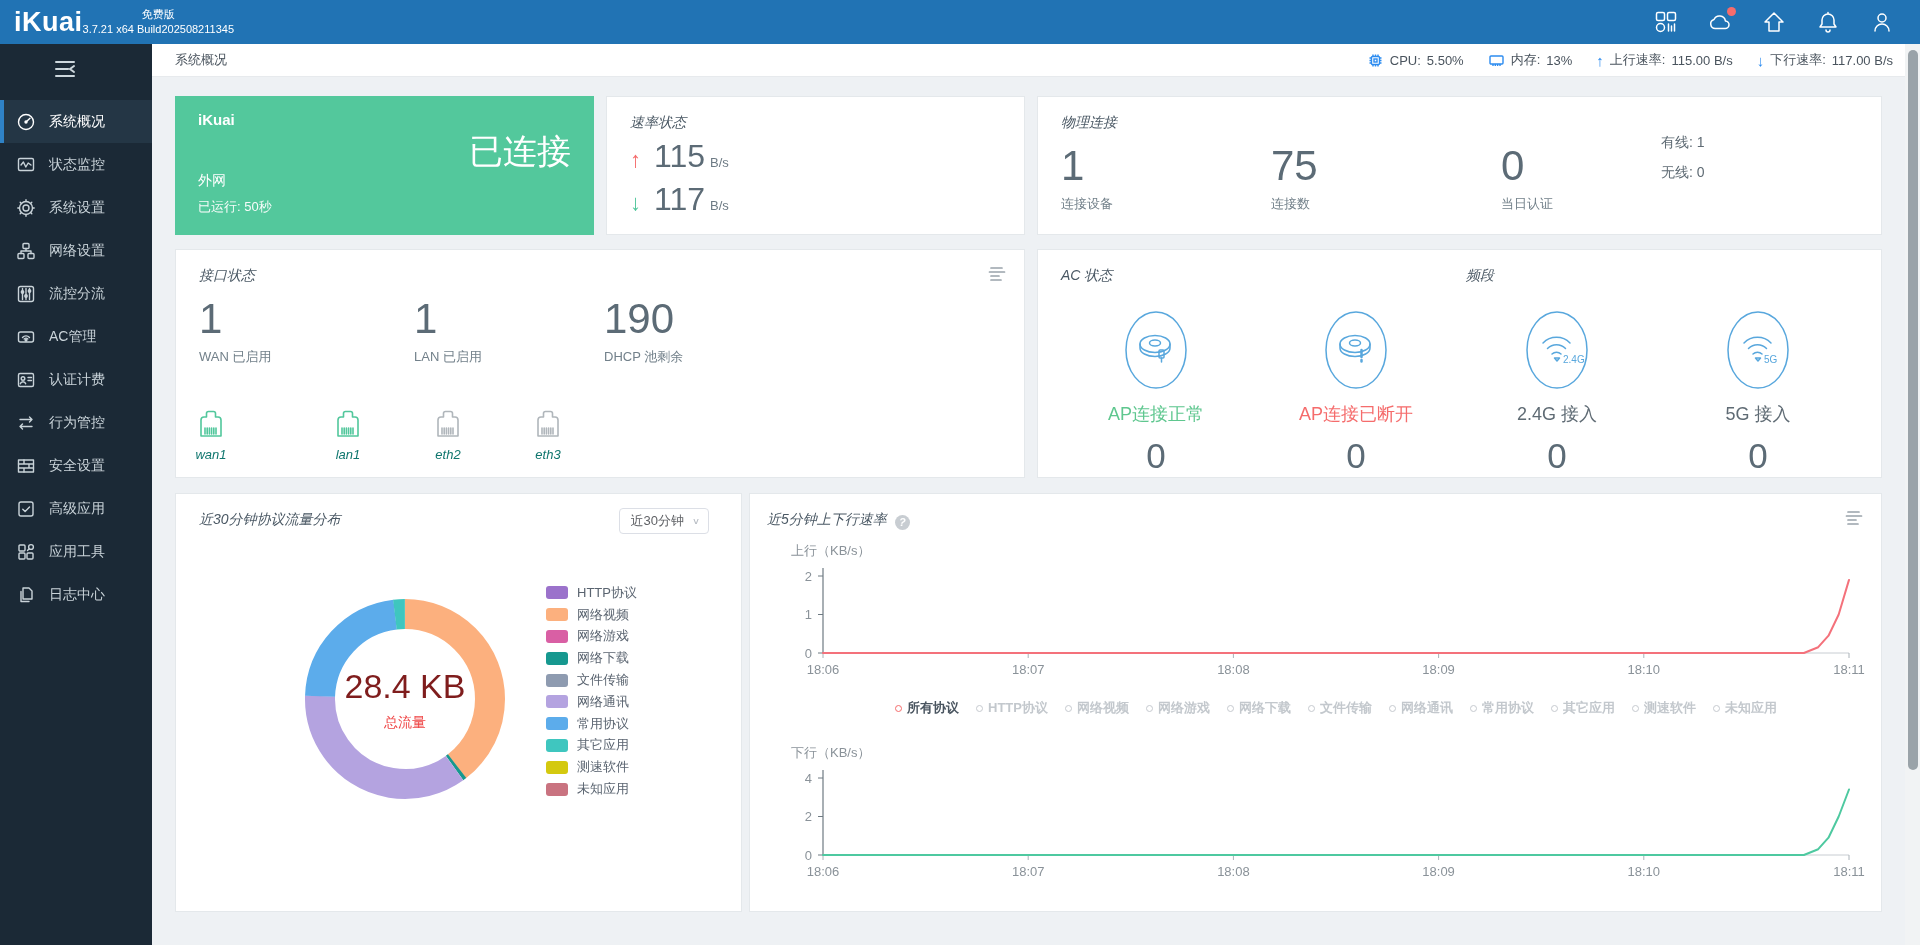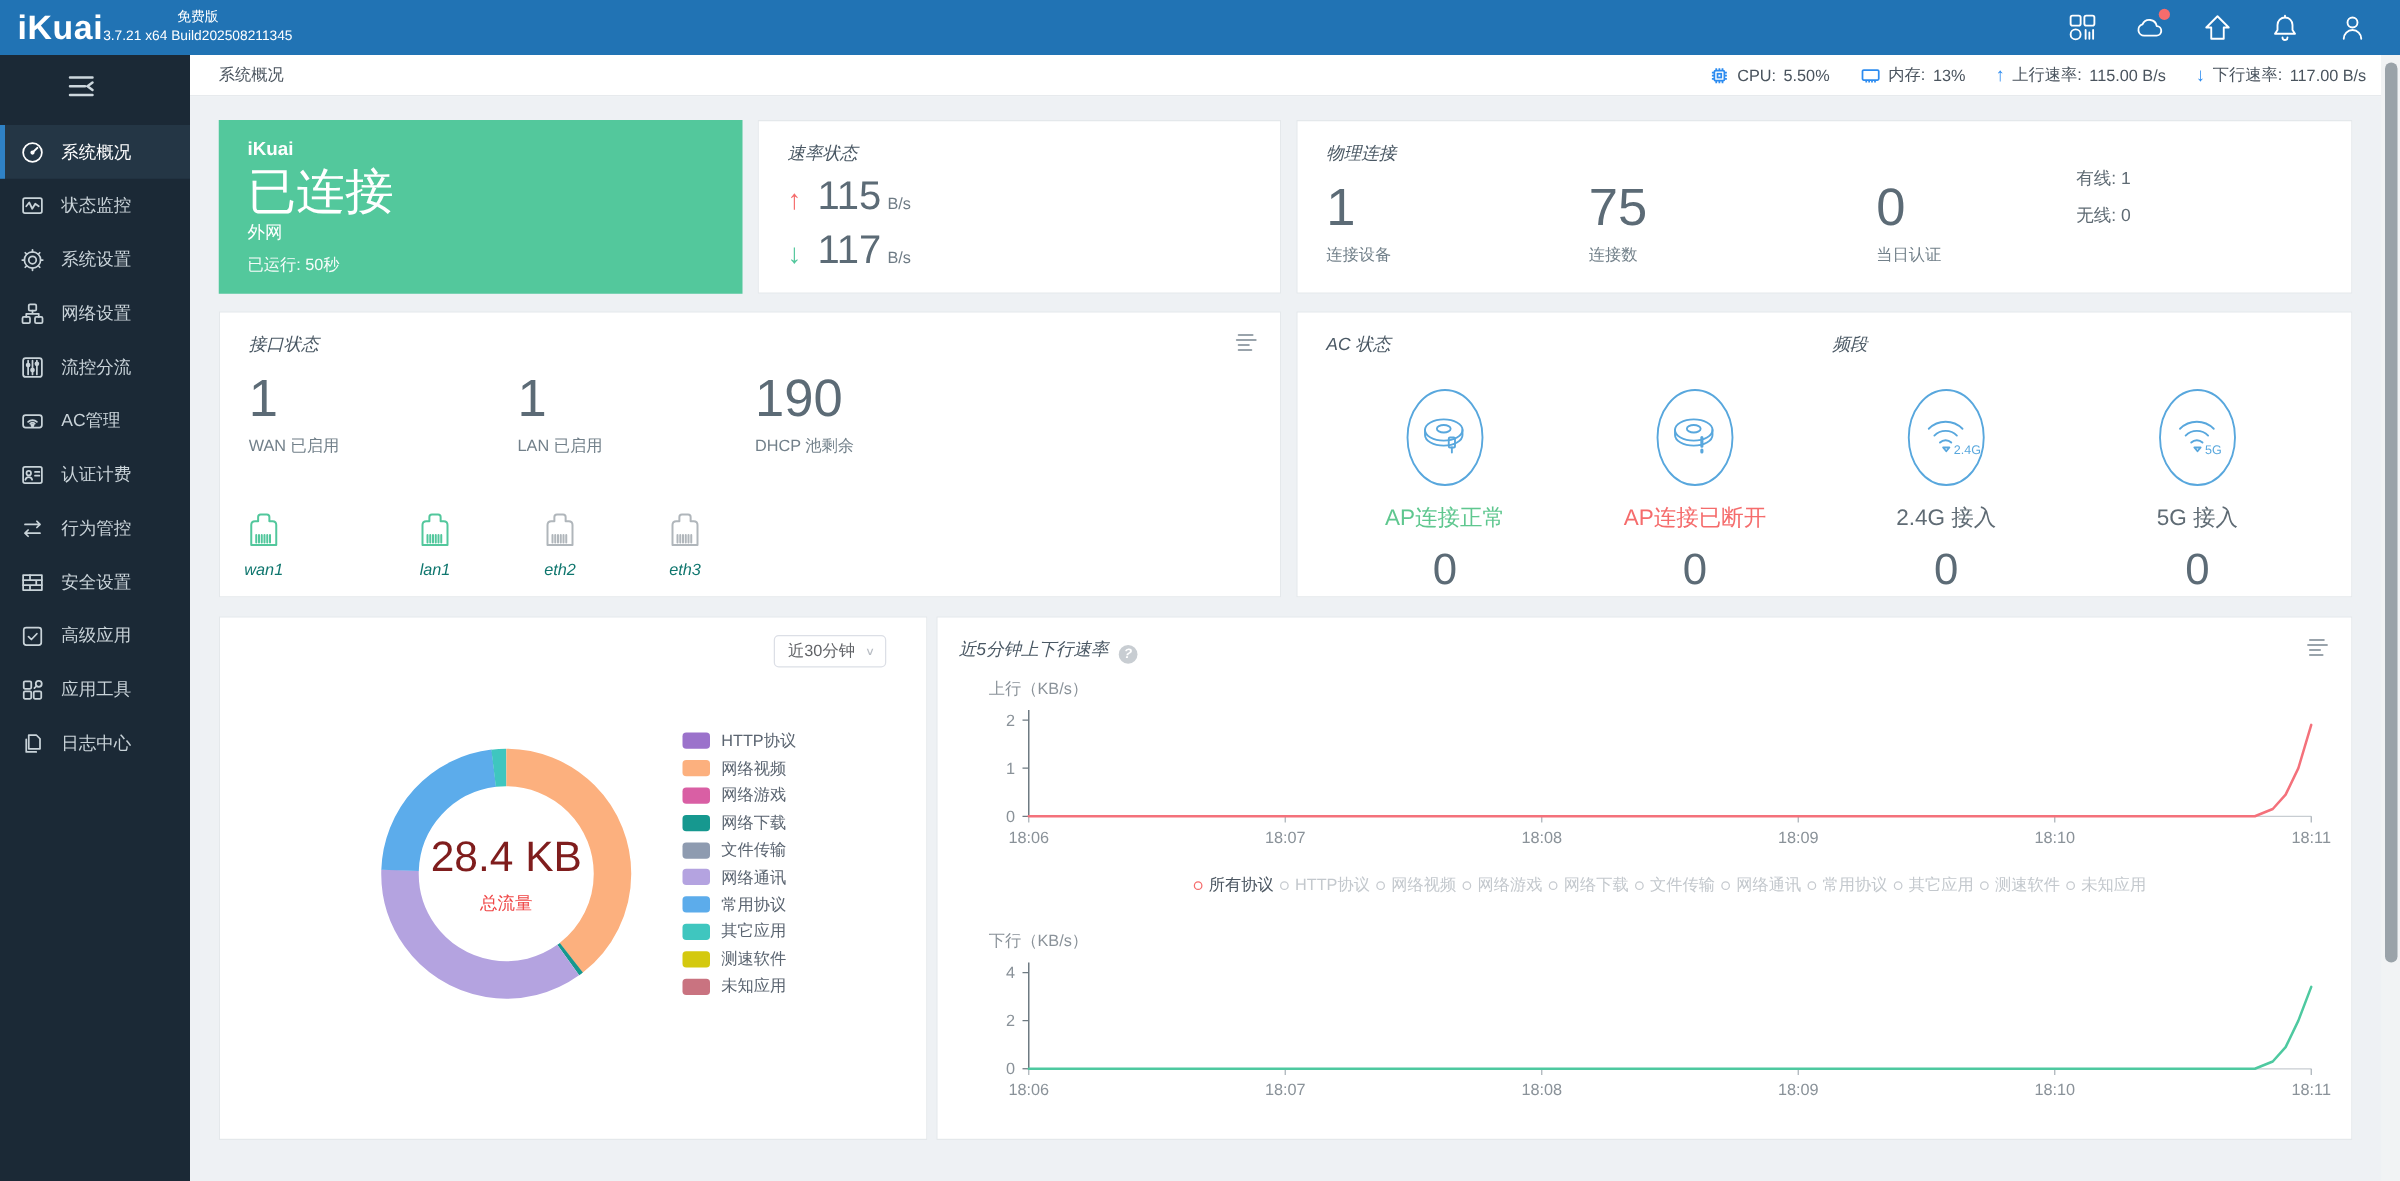--- a/index.html
+++ b/index.html
@@ -38,21 +38,21 @@
 
   
   .card { position:absolute; background:#fff; border:1px solid #e4e8eb; }
   .card-title { font-size:14px; color:#4a5864;font-style:italic; }
   .menu-icon { position:absolute; cursor:pointer; }
   .menu-icon svg { stroke:#99a3ab; stroke-width:1.7; stroke-linecap:round; }
 
   
   .card-connection { background:#53c89c; border:none; color:#fff; padding:15px 23px; }
   .conn-brand { font-size:15px; font-weight:bold; }
-  .conn-status { font-size:39px; margin-top:6px; line-height:1.05; }
+  .conn-status { font-size:34px; margin-top:6px; line-height:1.05;text-align:right; }
   .conn-net { font-size:14px; margin-top:2px; }
   .conn-uptime { font-size:13px; margin-top:8px; opacity:.95; }
 
   
   .card-speed { padding:17px 23px; }
   .rate-row { display:flex; align-items:baseline; margin-top:6px; }
   .rate-arrow { font-size:22px; width:24px; }
   .up-c { color:#f56c6c; } .down-c { color:#52c79c; }
   .rate-val { font-size:32px; font-weight:300; color:#5c6b76; }
   .rate-unit { font-size:13px; color:#6e7b85; margin-left:5px; }
@@ -89,21 +89,21 @@
   .pie-legend { position:absolute; left:370px; top:88px; }
   .pie-legend-item { height:21.8px; display:flex; align-items:center; cursor:pointer; }
   .pie-swatch { width:22px; height:13px; border-radius:3px; margin-right:9px; flex:0 0 22px; }
   .pie-legend-item span { font-size:13px; color:#5a6470; }
 
   
   .axis-title { position:absolute; left:41px; font-size:13px; color:#8a9299; }
   .help-icon { display:inline-flex; width:15px; height:15px; border-radius:50%; background:#c8cdd2; color:#fff;
     font-size:11px; font-weight:bold; align-items:center; justify-content:center; vertical-align:-2px; margin-left:8px; cursor:pointer; }
   .line-legend { position:absolute; left:73px; width:1026px; top:205px; display:flex; justify-content:center;
-    flex-wrap:nowrap; gap:5px; }
+    flex-wrap:nowrap; gap:17px;font-weight:bold; }
   .line-legend-item { display:flex; align-items:center; gap:5px; font-size:13px; color:#c3c8cd; cursor:pointer; white-space:nowrap; }
   .line-legend-item .ring { width:7px; height:7px; border-radius:50%; border:1.5px solid #c6cacf; }
   .line-legend-item.selected { color:#4a5560; }
   .line-legend-item.selected .ring { border-color:#f56c6c; }
 
   svg text { font-family:"Liberation Sans","DejaVu Sans",sans-serif; }
 
   
   .scroll-track { position:absolute; right:0; top:44px; width:15px; bottom:0; background:#f1f3f4; z-index:25; }
   .scroll-thumb { position:absolute; right:2px; top:6px; width:10px; height:720px; background:#9aa3a9; border-radius:5px; }
@@ -413,20 +413,21 @@
             <path d="M37.5 52 l2.5 3 2.5 -3 z"></path>
             <text x="46" y="57" font-size="10" fill="#58a7dd" stroke="none">5G</text>
           </svg></div>
         <div class="ac-label ">5G 接入</div>
         <div class="ac-value">0</div>
       </div>
     </div>
 </div>
 
 <div class="card" style="left:175px; top:493px; width:567px; height:419px; padding:17px 23px;">
+  <div class="card-title">近30分钟协议流量分布</div>
   <div class="range-select">
     <span>近30分钟</span>
     <span class="chev">∨</span>
   </div>
   <div class="donut-wrap">
     <svg id="donut-svg" width="212" height="212" viewBox="0 0 212 212">
         <circle cx="106" cy="106" r="85" fill="none" stroke="#fcb07e" stroke-width="30" stroke-dasharray="210.9579466885546 323.1128044217102" transform="rotate(-90 106 106)"></circle>
         <circle cx="106" cy="106" r="85" fill="none" stroke="#16988f" stroke-width="30" stroke-dasharray="3.204424506661589 530.8663266036033" transform="rotate(52.20000000000002 106 106)"></circle>
         <circle cx="106" cy="106" r="85" fill="none" stroke="#b4a3e0" stroke-width="30" stroke-dasharray="189.06104589303374 345.0097052172311" transform="rotate(54.360000000000014 106 106)"></circle>
         <circle cx="106" cy="106" r="85" fill="none" stroke="#5caceb" stroke-width="30" stroke-dasharray="120.69998975091985 413.370761359345" transform="rotate(181.8 106 106)"></circle>

